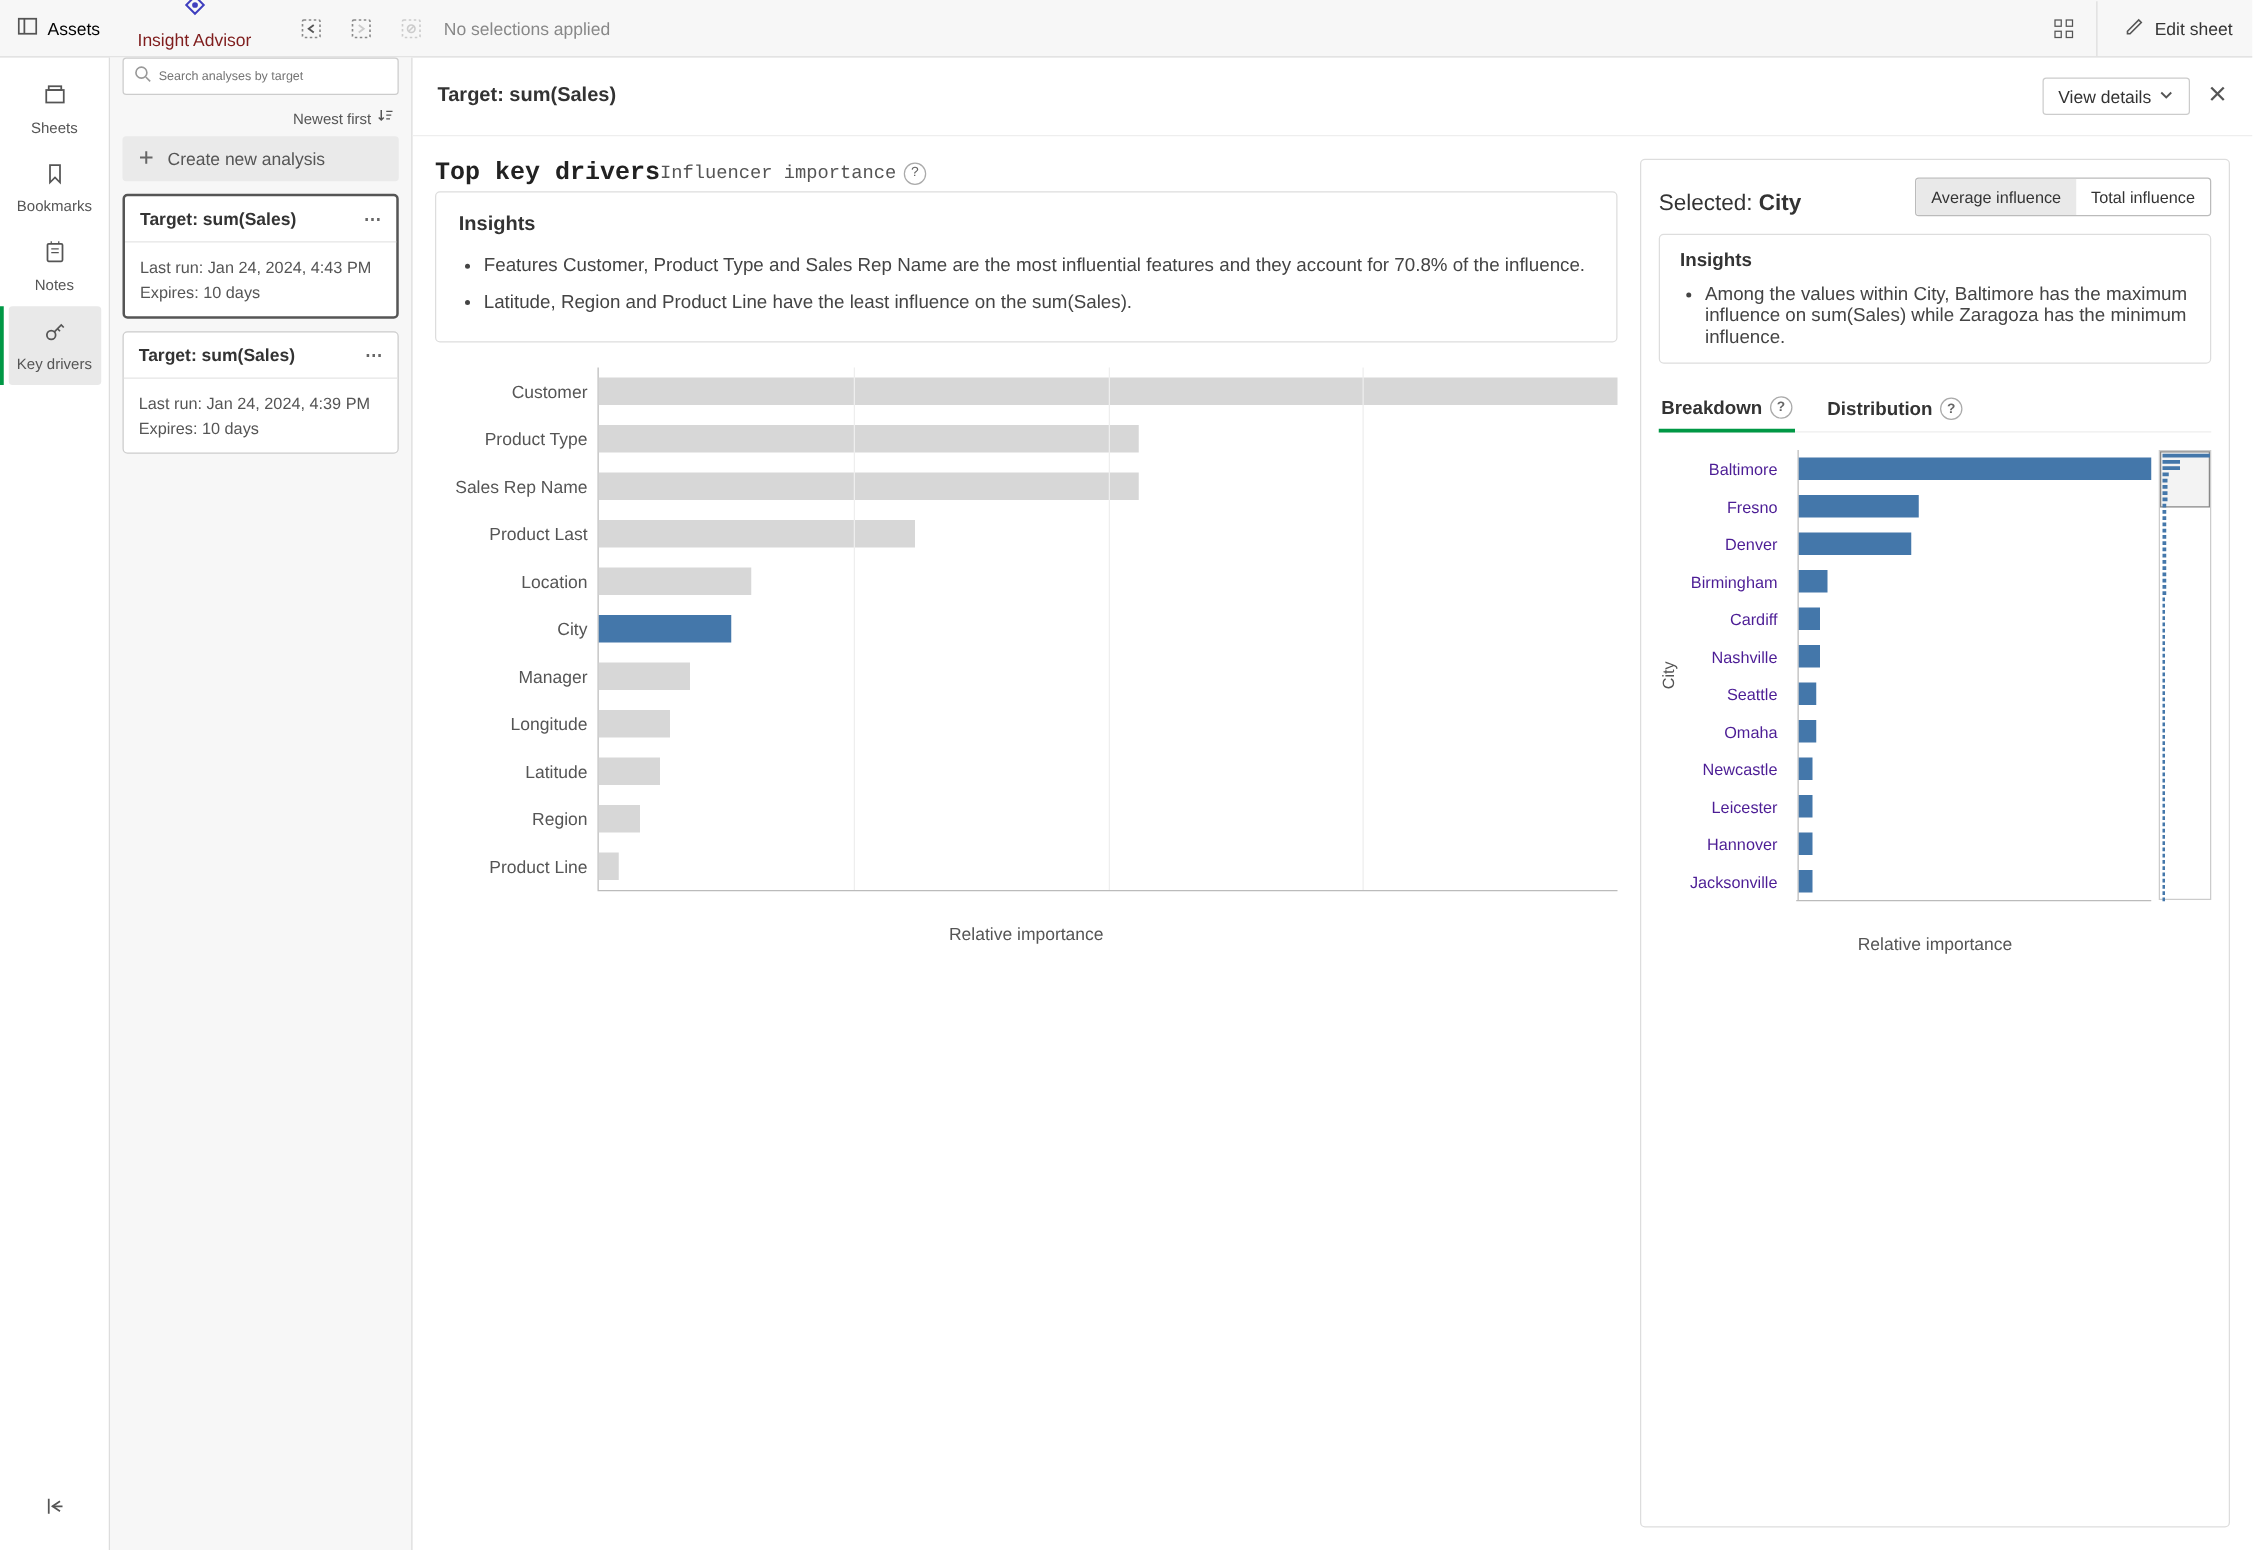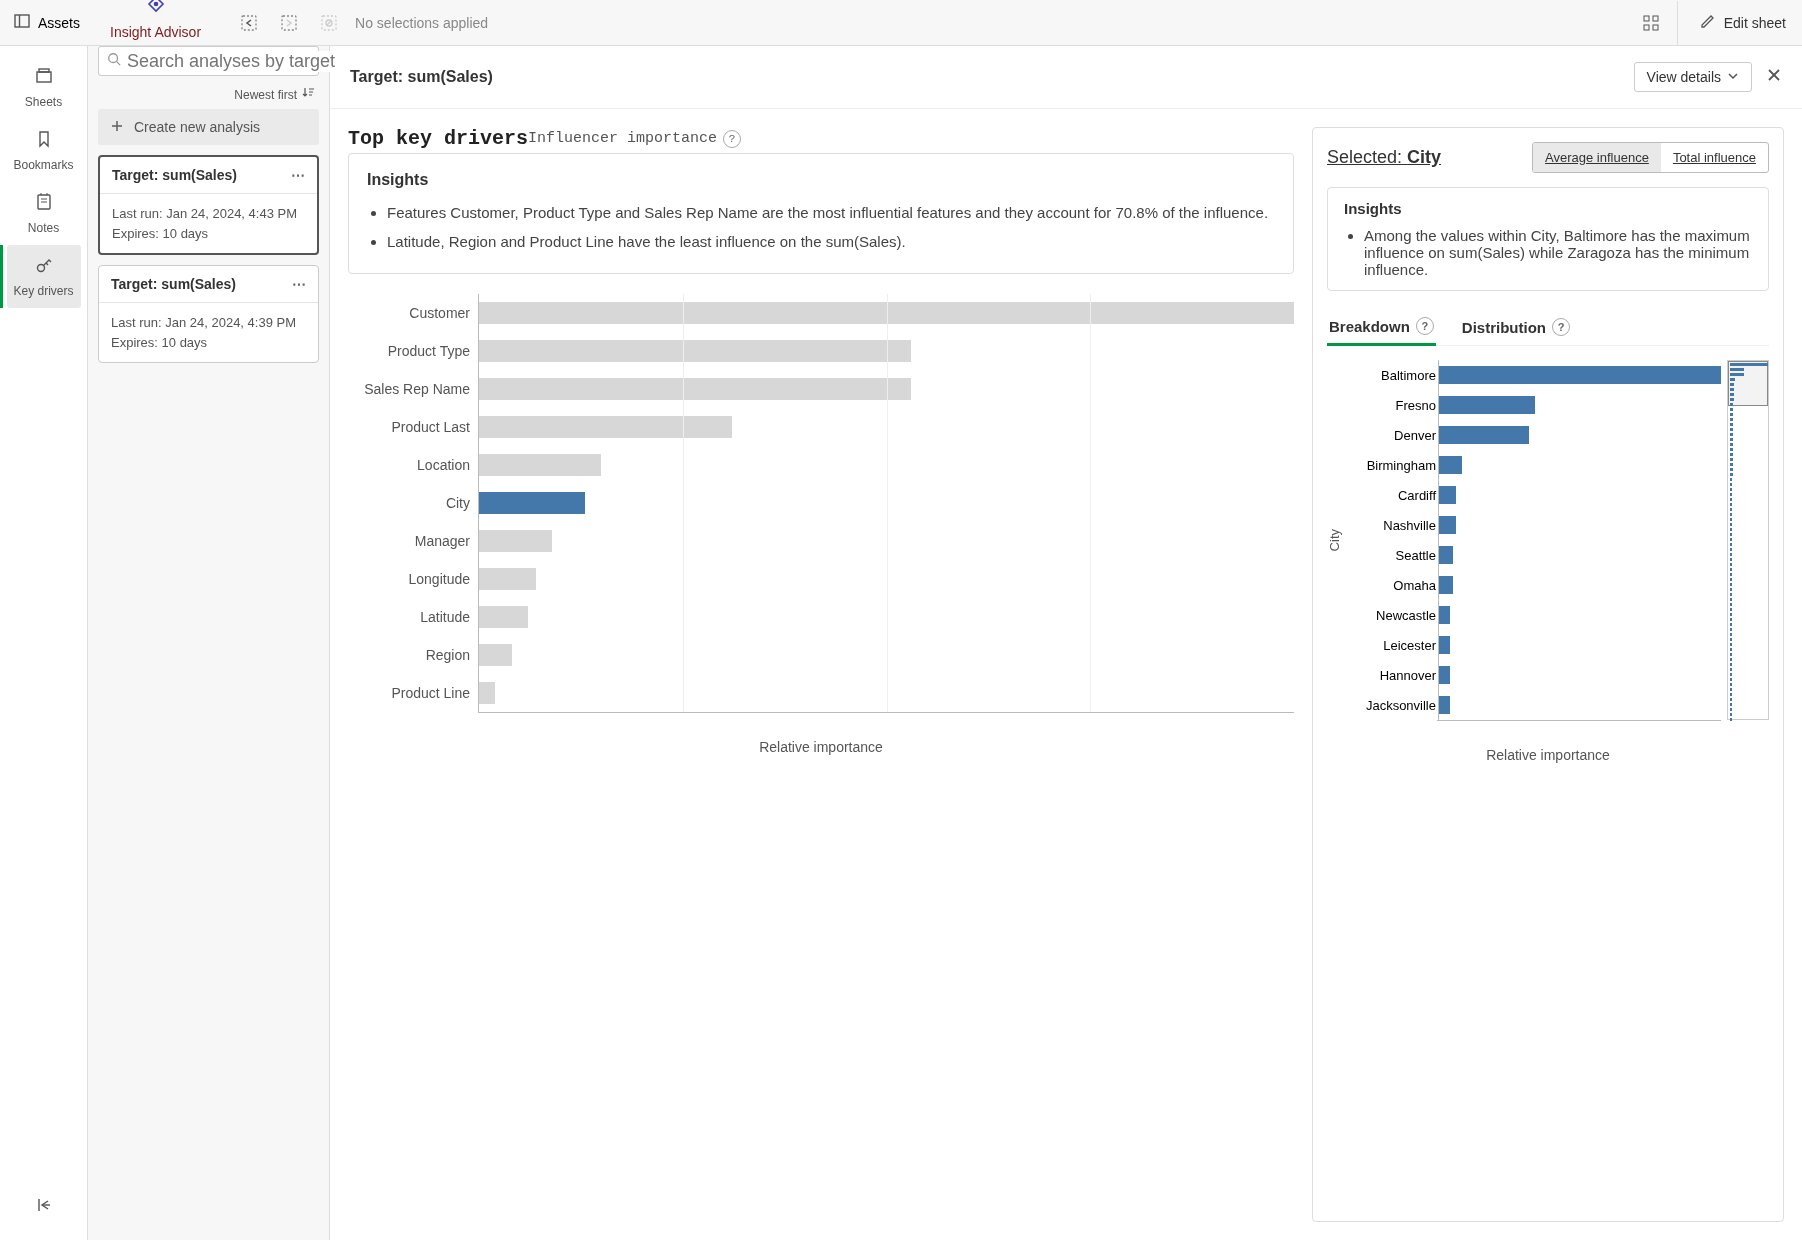--- a/index.html
+++ b/index.html
@@ -25,21 +25,21 @@
   .nav-item.active { background: #e9e9e9; position: relative; }
   .nav-item.active::before { content:""; position:absolute; left:-7px; top:0; bottom:0; width:3px; background:#009845; }
   .nav-item svg { width: 20px; height: 20px; }
   .nav-bottom { position: absolute; bottom: 12px; }
 
   
   .analyses { width: 242px; border-right: 1px solid #ddd; background: #f7f7f7; display: flex; flex-direction: column; padding-bottom: 10px;}
   .analyses-header { padding: 14px 12px 8px; font-size: 16px; font-weight: 600; color:#333;}
   .search-wrap { padding: 0 10px; }
   .search { display: flex; align-items: center; border: 1px solid #ccc; background:#fff; border-radius: 3px; height: 30px; padding: 0 8px; gap:6px;}
-  .search input { border: none; outline: none; font-size: 18px; flex: 1; }
+  .search input { border: none; outline: none; font-size: 10px; flex: 1; }
   .sortrow { display:flex; justify-content:flex-end; align-items:center; gap:4px; padding:10px 14px 6px; font-size:12px; color:#555;}
   .createbtn { margin: 0 10px; display:flex; align-items:center; gap:10px; height:36px; background:#eaeaea; border-radius:3px; padding:0 12px; font-size:14px; color:#555; cursor:pointer;}
   .card { margin: 10px 10px 0; background:#fff; border:1px solid #ccc; border-radius:4px; position:relative;}
   .card.active { border:2px solid #555; }
   .card-head { padding: 10px 12px; border-bottom:1px solid #e5e5e5; display:flex; justify-content:space-between; align-items:center;}
   .card-head span { font-size:14px; font-weight:600; }
   .card-body { padding: 10px 12px; font-size: 13px; color:#555; line-height:1.5;}
   .dots { color:#666; font-size:18px; cursor:pointer; line-height:0.5;}
 
   
@@ -69,38 +69,38 @@
   .yrow { height:38px; display:flex; align-items:center; justify-content:flex-end; padding-right:8px; font-size:14px; color:#555;}
   .bars-area { flex:1; position:relative; border-left:1px solid #bbb;}
   .grid-v { position:absolute; top:0; bottom:0; width:1px; background:#eee;}
   .barrow { height:38px; display:flex; align-items:center;}
   .bar { height:22px; background:#d7d7d7;}
   .bar.hl { background:#4477aa;}
   .xaxis { border-top:1px solid #bbb; margin-left:130px; }
   .xlabel { text-align:center; font-size:14px; color:#555; margin-top:26px;}
 
   
-  .sel-title { display:flex; align-items:center; justify-content:space-between;text-decoration:underline;}
+  .sel-title { display:flex; align-items:flex-end; justify-content:space-between;}
   .sel-title h2 { font-size:18px; font-weight:500;}
   .sel-title h2 b { font-weight:700;}
   .toggle { display:flex; border:1px solid #bbb; border-radius:3px; overflow:hidden; font-size:13px;}
   .toggle > div { padding:7px 12px; cursor:pointer;}
   .toggle > div.active { background:#e9e9e9;}
   .right-insights { border:1px solid #ddd; border-radius:4px; padding:12px 16px; margin-top:14px; font-size:15px;}
   .right-insights h3 { font-size:15px; font-weight:600; margin-bottom:10px;}
   .right-insights ul { padding-left: 20px; color:#444;}
 
   .tabs { display:flex; gap:24px; margin-top:18px; border-bottom:1px solid #eee;}
   .tab { display:flex; align-items:center; gap:6px; padding:8px 2px; font-size:15px; font-weight:600; cursor:pointer; position:relative;}
   .tab.active { border-bottom:3px solid #009845; margin-bottom:-1px;}
 
   .chart2-wrap { display:flex; margin-top:14px; }
   .chart2-ax { writing-mode: vertical-rl; transform: rotate(180deg); font-size:13px; color:#555; align-self:center; margin-right:4px;}
   .ylabels2 { width:92px; display:flex; flex-direction:column;}
-  .yrow2 { height:30px; display:flex; align-items:center; justify-content:flex-end; padding-right:2px; font-size:13px; color:#000000;}
+  .yrow2 { height:30px; display:flex; align-items:center; justify-content:flex-end; padding-right:16px; font-size:13px; color:#4c1d95;}
   .bars-area2 { flex:1; position:relative; border-left:1px solid #bbb;}
   .barrow2 { height:30px; display:flex; align-items:center;}
   .bar2 { height:18px; background:#4477aa;}
 
   .minimap { width:42px; margin-left:6px; border:1px solid #ccc; position:relative; height:360px; }
   .minimap .view { position:absolute; left:0; right:0; background:#f3f3f3; }
   .minimap .mb { position:absolute; left:2px; height:3px; background:#4477aa; }
 
   .xlabel2 { text-align:center; font-size:14px; color:#555; margin-top:26px;}
 

